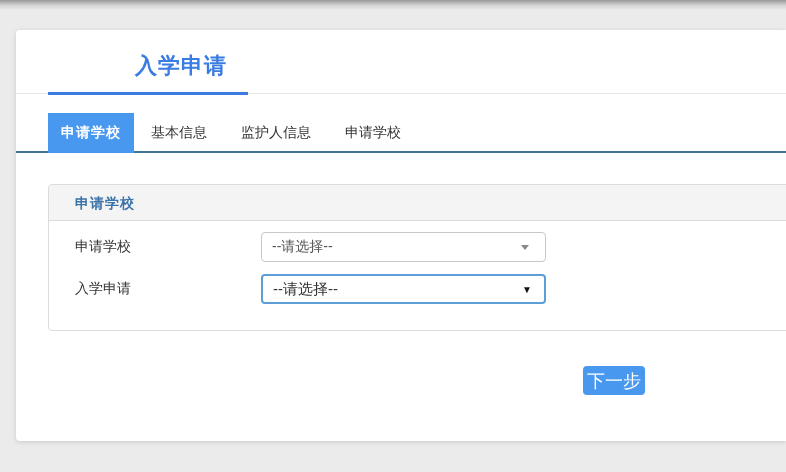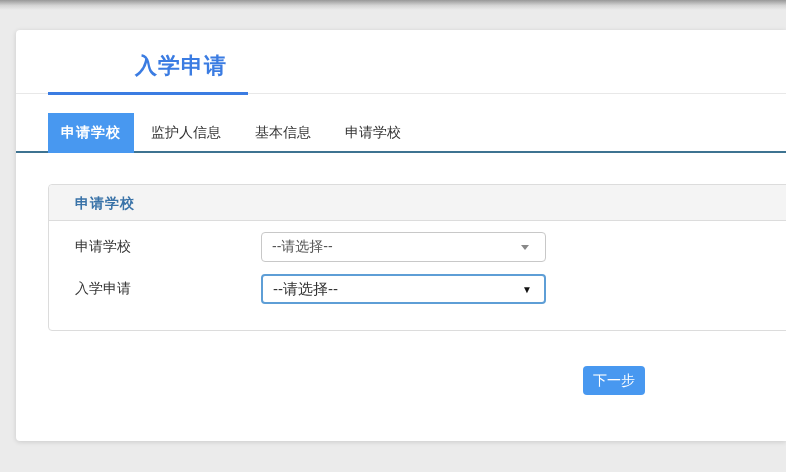--- a/index.html
+++ b/index.html
@@ -88,40 +88,40 @@
   .select.focused .native-arrow {
     font-size:10px; color:#111;
     border:none; width:auto; height:auto;
   }
   
   .actions { margin-top:35px; padding-left:567px; }
   .btn-next {
     width:62px; height:29px;
     background:#4898f0; color:#fff;
     border:none; border-radius:4px;
-    font-size:14px; font-family:inherit;
+    font-size:18px; font-family:inherit;
     cursor:pointer;
   }
 </style>
 </head>
 <body>
 
 <div class="top-shade"></div>
 
 <div class="card">
 
   <div class="title-section">
     <div class="page-title">入学申请</div>
     <div class="title-accent"></div>
   </div>
 
   <div class="tab-bar">
     <div class="tab active">申请学校</div>
+    <div class="tab">基本信息</div>
     <div class="tab">监护人信息</div>
-    <div class="tab">基本信息</div>
     <div class="tab">申请学校</div>
   </div>
 
   <div class="panel">
     <div class="panel-header">申请学校</div>
     <div class="panel-body">
 
       <div class="form-row">
         <div class="form-label">申请学校</div>
         <div class="select">

